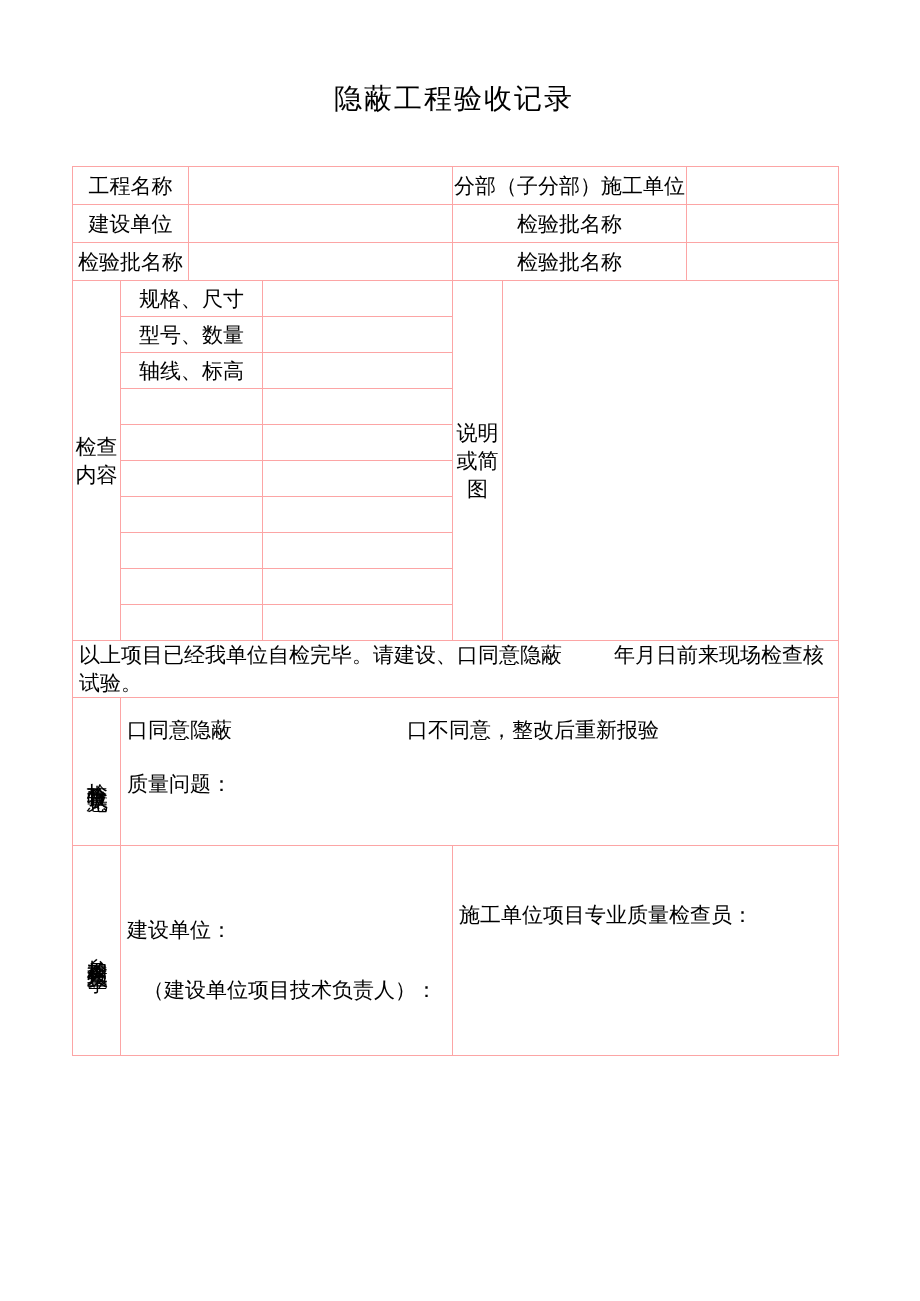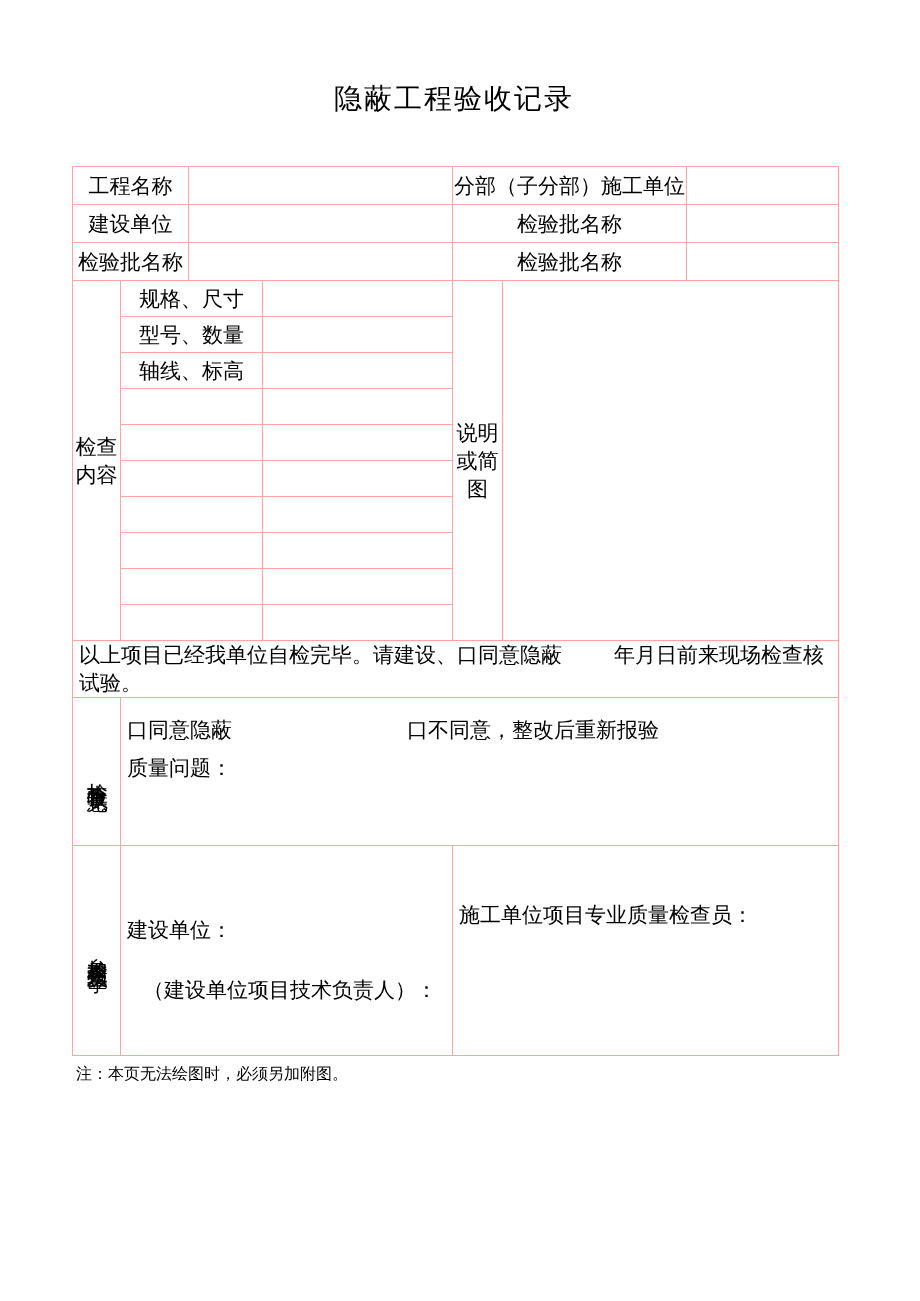--- a/index.html
+++ b/index.html
@@ -150,35 +150,34 @@
     </tr>
 
     <tr style="height:148px">
       <td class="vcell">
         <span class="vlabel">检查验收意见</span>
       </td>
       <td colspan="6" class="opinion-cell">
         <div>
           <span>口同意隐蔽</span><span class="midgap"></span><span>口不同意，整改后重新报验</span>
         </div>
-        <div style="margin-top:10px">
+        <div style="margin-top:26px">
           <span>质量问题：</span><span></span>
         </div>
       </td>
     </tr>
 
     <tr style="height:210px">
       <td class="vcell">
         <span class="vlabel">参加检查人员签字</span>
       </td>
       <td colspan="3" class="sig-cell">
         <div>建设单位：</div>
         <div style="margin-top:32px; padding-left:16px;">（建设单位项目技术负责人）：</div>
       </td>
       <td colspan="3" class="sig-cell2">
         <div>施工单位项目专业质量检查员：</div>
       </td>
     </tr>
   </tbody>
     </table>
 
-  <div class="footnote">注：本页无法绘图时，必须另加附图。</div>
 </div>
 
 </body></html>

